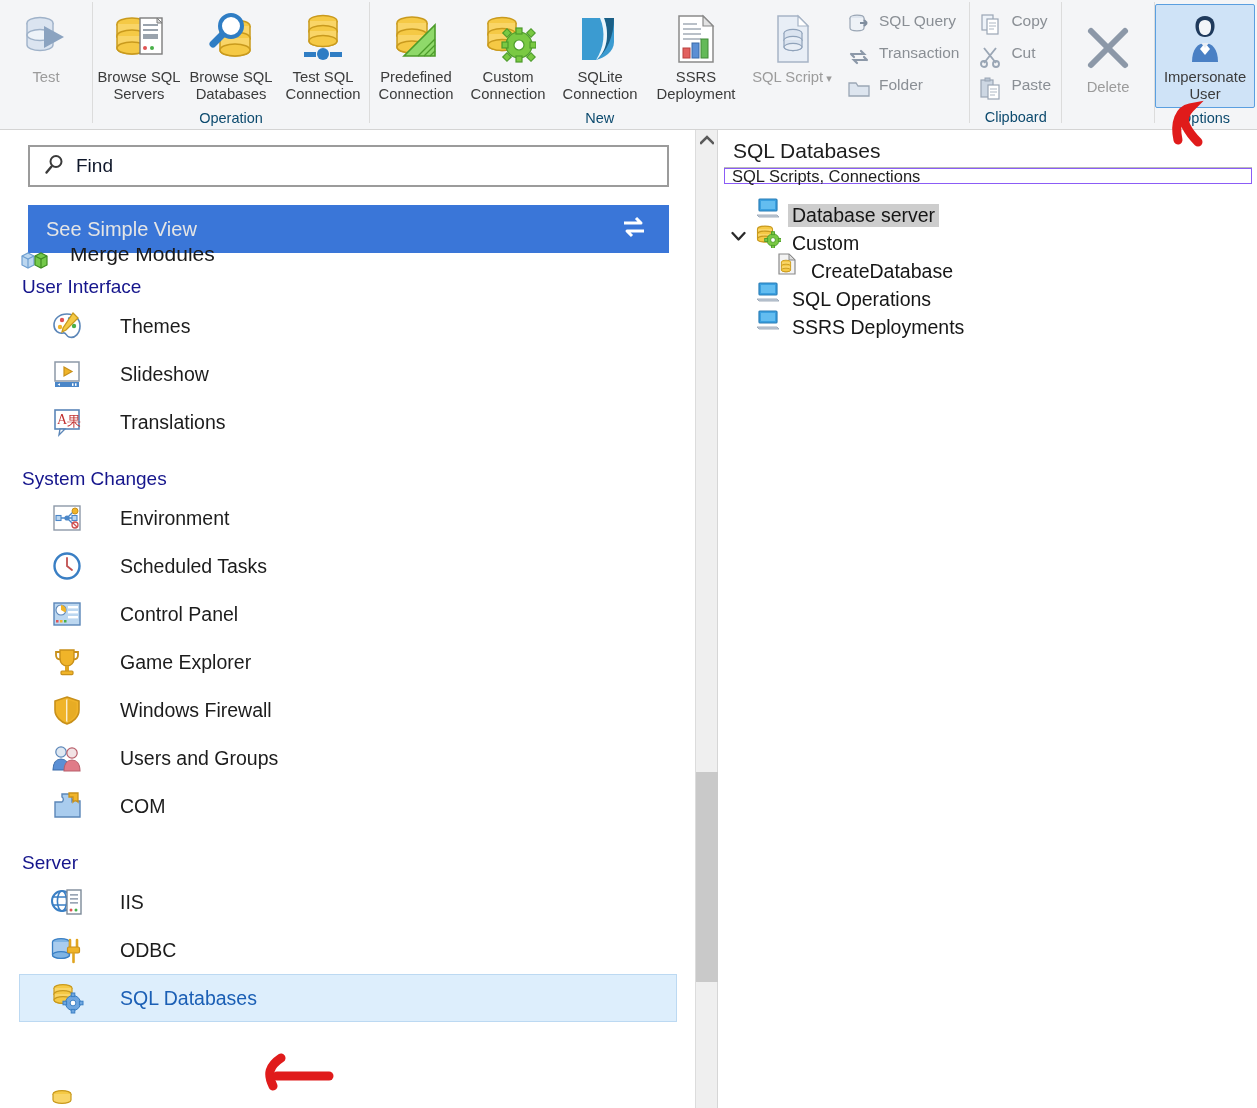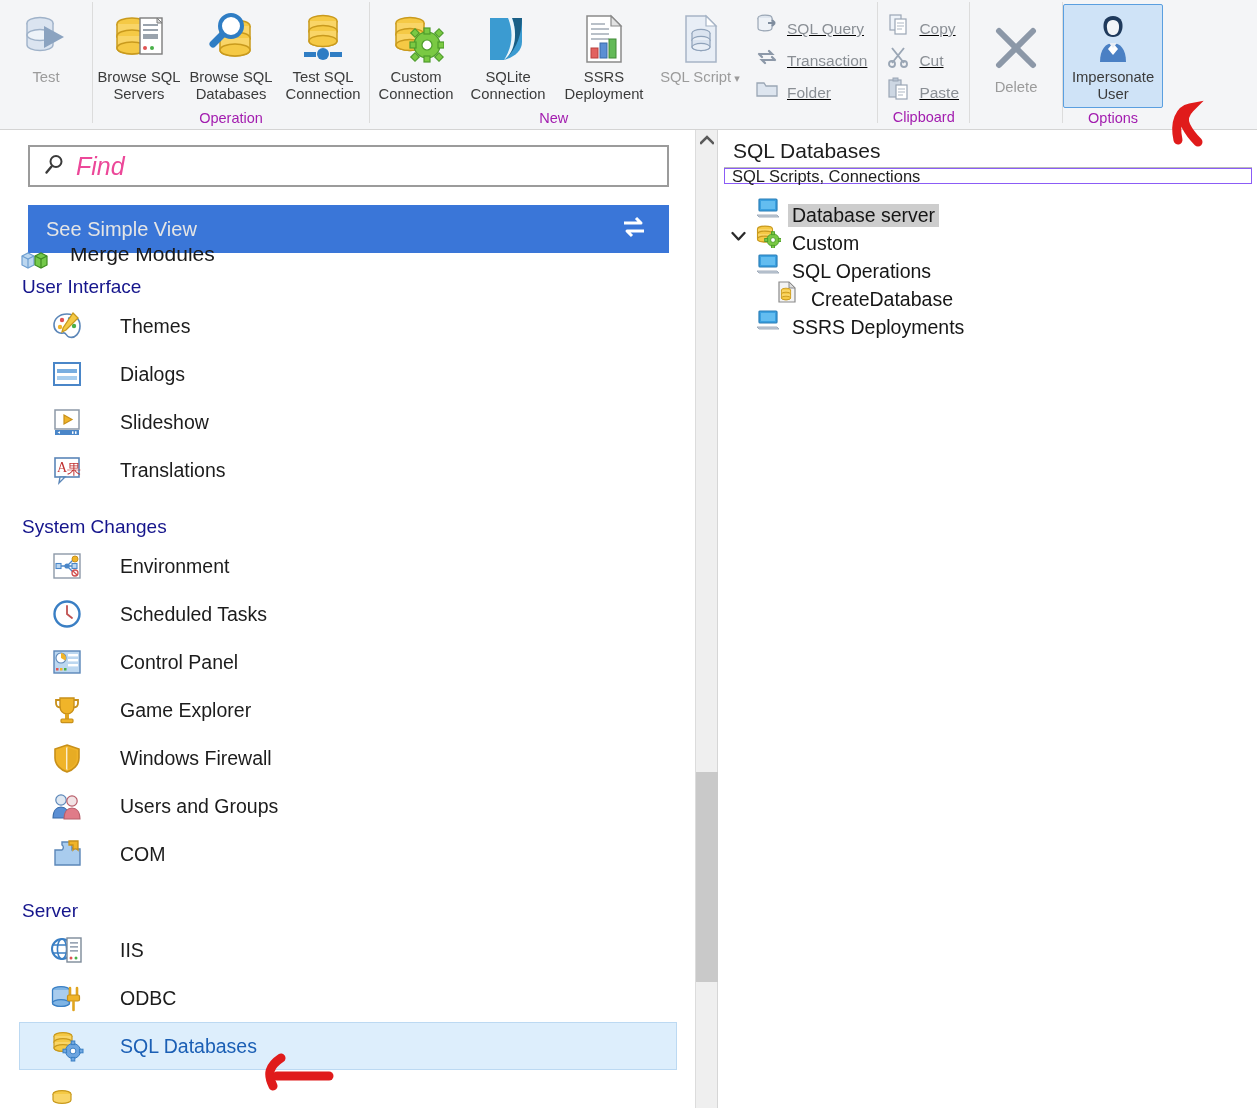--- a/index.html
+++ b/index.html
@@ -17,21 +17,21 @@
   .ribbon {
     position: absolute; left: 0; top: 0; width: 1257px; height: 130px;
     background: #f4f5f7;
     border-bottom: 1px solid #d4d4d4;
     display: flex; align-items: stretch;
   }
   .rgroup { position: relative; display: flex; flex-direction: column; height: 100%; }
   .rgroup .items { flex: 1; display: flex; align-items: flex-start; padding-top: 4px; }
   .rgroup .gtitle {
     height: 22px; line-height: 20px; text-align: center;
-    font-size: 14.5px; color: #a21caf;
+    font-size: 14.5px; color: #0c4a6e;
   }
   .vsep { width: 1px; background: #dcdcdc; margin: 2px 0 6px 0; align-self: stretch; }
 
   .bigbtn {
     width: 92px; min-height: 104px; padding: 4px 2px 0;
     display: flex; flex-direction: column; align-items: center;
     text-align: center; cursor: default; border: 1px solid transparent;
     border-radius: 2px;
   }
   .bigbtn .ico { height: 60px; display: flex; align-items: center; justify-content: center; }
@@ -39,37 +39,37 @@
     font-size: 14.8px; line-height: 17px; color: #3b3b3b;
     width: 92px; word-wrap: break-word;
   }
   .bigbtn.disabled .lbl { color: #9b9b9b; }
   .bigbtn.selected { background: #cfe3f7; border: 1px solid #5a9fe0; }
   .bigbtn.wide { width: 100px; }
   .bigbtn.wide .lbl { width: 100px; }
 
   .smallcol { display: flex; flex-direction: column; padding: 6px 4px 0 6px; gap: 2px; }
   .smallbtn {
-    display: flex; align-items: flex-end; gap: 7px; padding: 2px 6px 2px 2px;
-    height: 30px; cursor: default; border-radius: 2px; text-decoration: underline;
+    display: flex; align-items: flex-start; gap: 7px; padding: 2px 6px 2px 2px;
+    height: 30px; cursor: default; border-radius: 2px;
   }
   .smallbtn .slbl { font-size: 15.5px; color: #8a8f95; white-space: nowrap; }
   .smallbtn .sico { width: 26px; height: 26px; display: flex; align-items: center; justify-content: center; }
 
   
   .leftpanel {
     position: absolute; left: 0; top: 130px; width: 696px; height: 978px;
     background: #ffffff; border-right: 1px solid #dcdcdc; overflow: hidden;
   }
   .findbox {
     position: absolute; left: 28px; top: 15px; width: 641px; height: 42px;
     border: 2px solid #9b9b9b; background: #fff;
     display: flex; align-items: center; padding-left: 14px; gap: 10px;
   }
-  .findbox .ph { font-size: 25px; color: #ec4899; font-style: italic; }
+  .findbox .ph { font-size: 19px; color: #0f172a; }
 
   .simplebar {
     position: absolute; left: 28px; top: 75px; width: 641px; height: 48px;
     background: #3a76d8; display: flex; align-items: center;
     justify-content: space-between; padding: 0 22px 0 18px; cursor: default;
   }
   .simplebar .sbl { color: #e5e5e5; font-size: 20px; }
   .simplebar .swp { color: #ffffff; }
 
   .listarea { position: absolute; left: 0; top: 118px; width: 696px; height: 860px; }
@@ -216,20 +216,34 @@
           <div class="lbl">Test SQL Connection</div>
         </div>
       </div>
       <div class="gtitle">Operation</div>
     </div>
 
     <div class="vsep"></div>
 
     <div class="rgroup">
       <div class="items">
+        <div class="bigbtn">
+          <div class="ico">
+            <svg width="56" height="54" viewBox="0 0 56 54">
+              <ellipse cx="24" cy="11" rx="15" ry="6" fill="#f5c945" stroke="#c99a1d" stroke-width="1.5"></ellipse>
+              <path d="M9 11v12c0 3.3 6.7 6 15 6s15-2.7 15-6V11" fill="#f9d567" stroke="#c99a1d" stroke-width="1.5"></path>
+              <ellipse cx="24" cy="23" rx="15" ry="6" fill="#f5c945" stroke="#c99a1d" stroke-width="1.5"></ellipse>
+              <path d="M9 23v12c0 3.3 6.7 6 15 6s15-2.7 15-6V23" fill="#f9d567" stroke="#c99a1d" stroke-width="1.5"></path>
+              <ellipse cx="24" cy="35" rx="15" ry="6" fill="#f5c945" stroke="#c99a1d" stroke-width="1.5"></ellipse>
+              <path d="M47 13 L47 44 L16 44 Z" fill="#8fd96a" stroke="#4d9c2b" stroke-width="1.6"></path>
+              <path d="M42 44 L47 39 M36 44 L47 33 M30 44 L47 27" stroke="#4d9c2b" stroke-width="1.3"></path>
+            </svg>
+          </div>
+          <div class="lbl">Predefined Connection</div>
+        </div>
 
         <div class="bigbtn">
           <div class="ico">
             <svg width="56" height="54" viewBox="0 0 56 54">
               <ellipse cx="22" cy="11" rx="14" ry="5.5" fill="#f5c945" stroke="#c99a1d" stroke-width="1.5"></ellipse>
               <path d="M8 11v11c0 3 6.3 5.5 14 5.5s14-2.5 14-5.5V11" fill="#f9d567" stroke="#c99a1d" stroke-width="1.5"></path>
               <ellipse cx="22" cy="22" rx="14" ry="5.5" fill="#f5c945" stroke="#c99a1d" stroke-width="1.5"></ellipse>
               <path d="M8 22v11c0 3 6.3 5.5 14 5.5s14-2.5 14-5.5V22" fill="#f9d567" stroke="#c99a1d" stroke-width="1.5"></path>
               <ellipse cx="22" cy="33" rx="14" ry="5.5" fill="#f5c945" stroke="#c99a1d" stroke-width="1.5"></ellipse>
               <g transform="translate(39,33)">
@@ -455,30 +469,20 @@
             <circle cx="11" cy="10" r="2.2" fill="#e05353"></circle>
             <circle cx="19" cy="9" r="2.2" fill="#3f8edb"></circle>
             <circle cx="23" cy="16" r="2.2" fill="#49b049"></circle>
             <circle cx="9" cy="17" r="2.2" fill="#f0b429"></circle>
             <path d="M22 3 L27 8 L15 20 L11 22 L12 18 Z" fill="#f5c945" stroke="#c99a1d" stroke-width="1.3"></path>
           </svg>
         </span>
         <span class="ilbl">Themes</span>
       </div>
 
-      <div class="item">
-        <span class="icon">
-          <svg width="32" height="30" viewBox="0 0 32 30">
-            <rect x="3" y="4" width="26" height="22" fill="#ffffff" stroke="#4a86c8" stroke-width="2"></rect>
-            <rect x="6" y="10" width="20" height="4" fill="#79aee0"></rect>
-            <rect x="6" y="17" width="20" height="4" fill="#a7cdee"></rect>
-          </svg>
-        </span>
-        <span class="ilbl">Dialogs</span>
-      </div>
 
       <div class="item">
         <span class="icon">
           <svg width="32" height="32" viewBox="0 0 32 32">
             <rect x="4" y="4" width="24" height="19" fill="#ffffff" stroke="#8d99a8" stroke-width="1.5"></rect>
             <path d="M13 9 L21 13.5 L13 18 Z" fill="#f0b429" stroke="#c8901a" stroke-width="1.2"></path>
             <rect x="4" y="24" width="24" height="5" fill="#4a86c8"></rect>
             <path d="M6.5 26.5 L9 25.3 L9 27.7 Z" fill="#ffffff"></path>
             <rect x="21" y="25.3" width="1.5" height="2.6" fill="#ffffff"></rect>
             <rect x="24" y="25.3" width="1.5" height="2.6" fill="#ffffff"></rect>
@@ -703,32 +707,20 @@
                 <rect x="-8.3" y="-1.5" width="3" height="3"></rect>
                   <rect x="5.3" y="-1.5" width="3" height="3"></rect>
               </g>
               <circle r="2.4" fill="#ffffff" stroke="#4d9c2b" stroke-width="0.9"></circle>
             </g>
           </svg>
         </span>
         <span class="tlbl">Custom</span>
       </div>
 
-      <div class="tnode">
-        <span class="tchev"></span>
-        <span class="tico">
-          <svg width="24" height="22" viewBox="0 0 24 22">
-            <rect x="3" y="2" width="18" height="12" rx="1" fill="#3aa0e0" stroke="#2a7fb8" stroke-width="1.2"></rect>
-            <rect x="5" y="4" width="14" height="8" fill="#63bdf0"></rect>
-            <path d="M1 18 h20 l2 2 H3 Z" fill="#c8d2dc" stroke="#9aa6b5" stroke-width="0.9"></path>
-          </svg>
-        </span>
-        <span class="tlbl">SQL Operations</span>
-      </div>
-
       <div class="tnode" style="padding-left:50px;">
         <span class="tico">
           <svg width="22" height="24" viewBox="0 0 22 24">
             <path d="M3 2 H13 L19 8 V22 H3 Z" fill="#f3f3f3" stroke="#8a8a8a" stroke-width="1.2"></path>
             <path d="M13 2 L19 8 H13 Z" fill="#dcdcdc" stroke="#8a8a8a" stroke-width="1"></path>
             <ellipse cx="10" cy="10" rx="4.6" ry="1.8" fill="#f5c945" stroke="#c99a1d" stroke-width="0.9"></ellipse>
             <path d="M5.4 10v4c0 1 2 1.8 4.6 1.8s4.6-.8 4.6-1.8v-4" fill="#f9d567" stroke="#c99a1d" stroke-width="0.9"></path>
             <ellipse cx="10" cy="14" rx="4.6" ry="1.8" fill="#f5c945" stroke="#c99a1d" stroke-width="0.9"></ellipse>
             <path d="M5.4 14v4c0 1 2 1.8 4.6 1.8s4.6-.8 4.6-1.8v-4" fill="#f9d567" stroke="#c99a1d" stroke-width="0.9"></path>
             <ellipse cx="10" cy="18" rx="4.6" ry="1.8" fill="#f5c945" stroke="#c99a1d" stroke-width="0.9"></ellipse>
@@ -739,20 +731,32 @@
 
       <div class="tnode">
         <span class="tchev"></span>
         <span class="tico">
           <svg width="24" height="22" viewBox="0 0 24 22">
             <rect x="3" y="2" width="18" height="12" rx="1" fill="#3aa0e0" stroke="#2a7fb8" stroke-width="1.2"></rect>
             <rect x="5" y="4" width="14" height="8" fill="#63bdf0"></rect>
             <path d="M1 18 h20 l2 2 H3 Z" fill="#c8d2dc" stroke="#9aa6b5" stroke-width="0.9"></path>
           </svg>
         </span>
+        <span class="tlbl">SQL Operations</span>
+      </div>
+
+      <div class="tnode">
+        <span class="tchev"></span>
+        <span class="tico">
+          <svg width="24" height="22" viewBox="0 0 24 22">
+            <rect x="3" y="2" width="18" height="12" rx="1" fill="#3aa0e0" stroke="#2a7fb8" stroke-width="1.2"></rect>
+            <rect x="5" y="4" width="14" height="8" fill="#63bdf0"></rect>
+            <path d="M1 18 h20 l2 2 H3 Z" fill="#c8d2dc" stroke="#9aa6b5" stroke-width="0.9"></path>
+          </svg>
+        </span>
         <span class="tlbl">SSRS Deployments</span>
       </div>
     </div>
   </div>
 
   <svg class="anno" style="left:1160px; top:88px;" width="70" height="80" viewBox="0 0 70 80">
     <path d="M18 52 C14 34 20 22 30 20 C24 26 23 32 26 38 C29 44 34 50 38 54" stroke="#e01b1b" stroke-width="9" fill="none" stroke-linecap="round"></path>
   </svg>
 
   <svg class="anno" style="left:255px; top:1052px;" width="90" height="56" viewBox="0 0 90 56">

